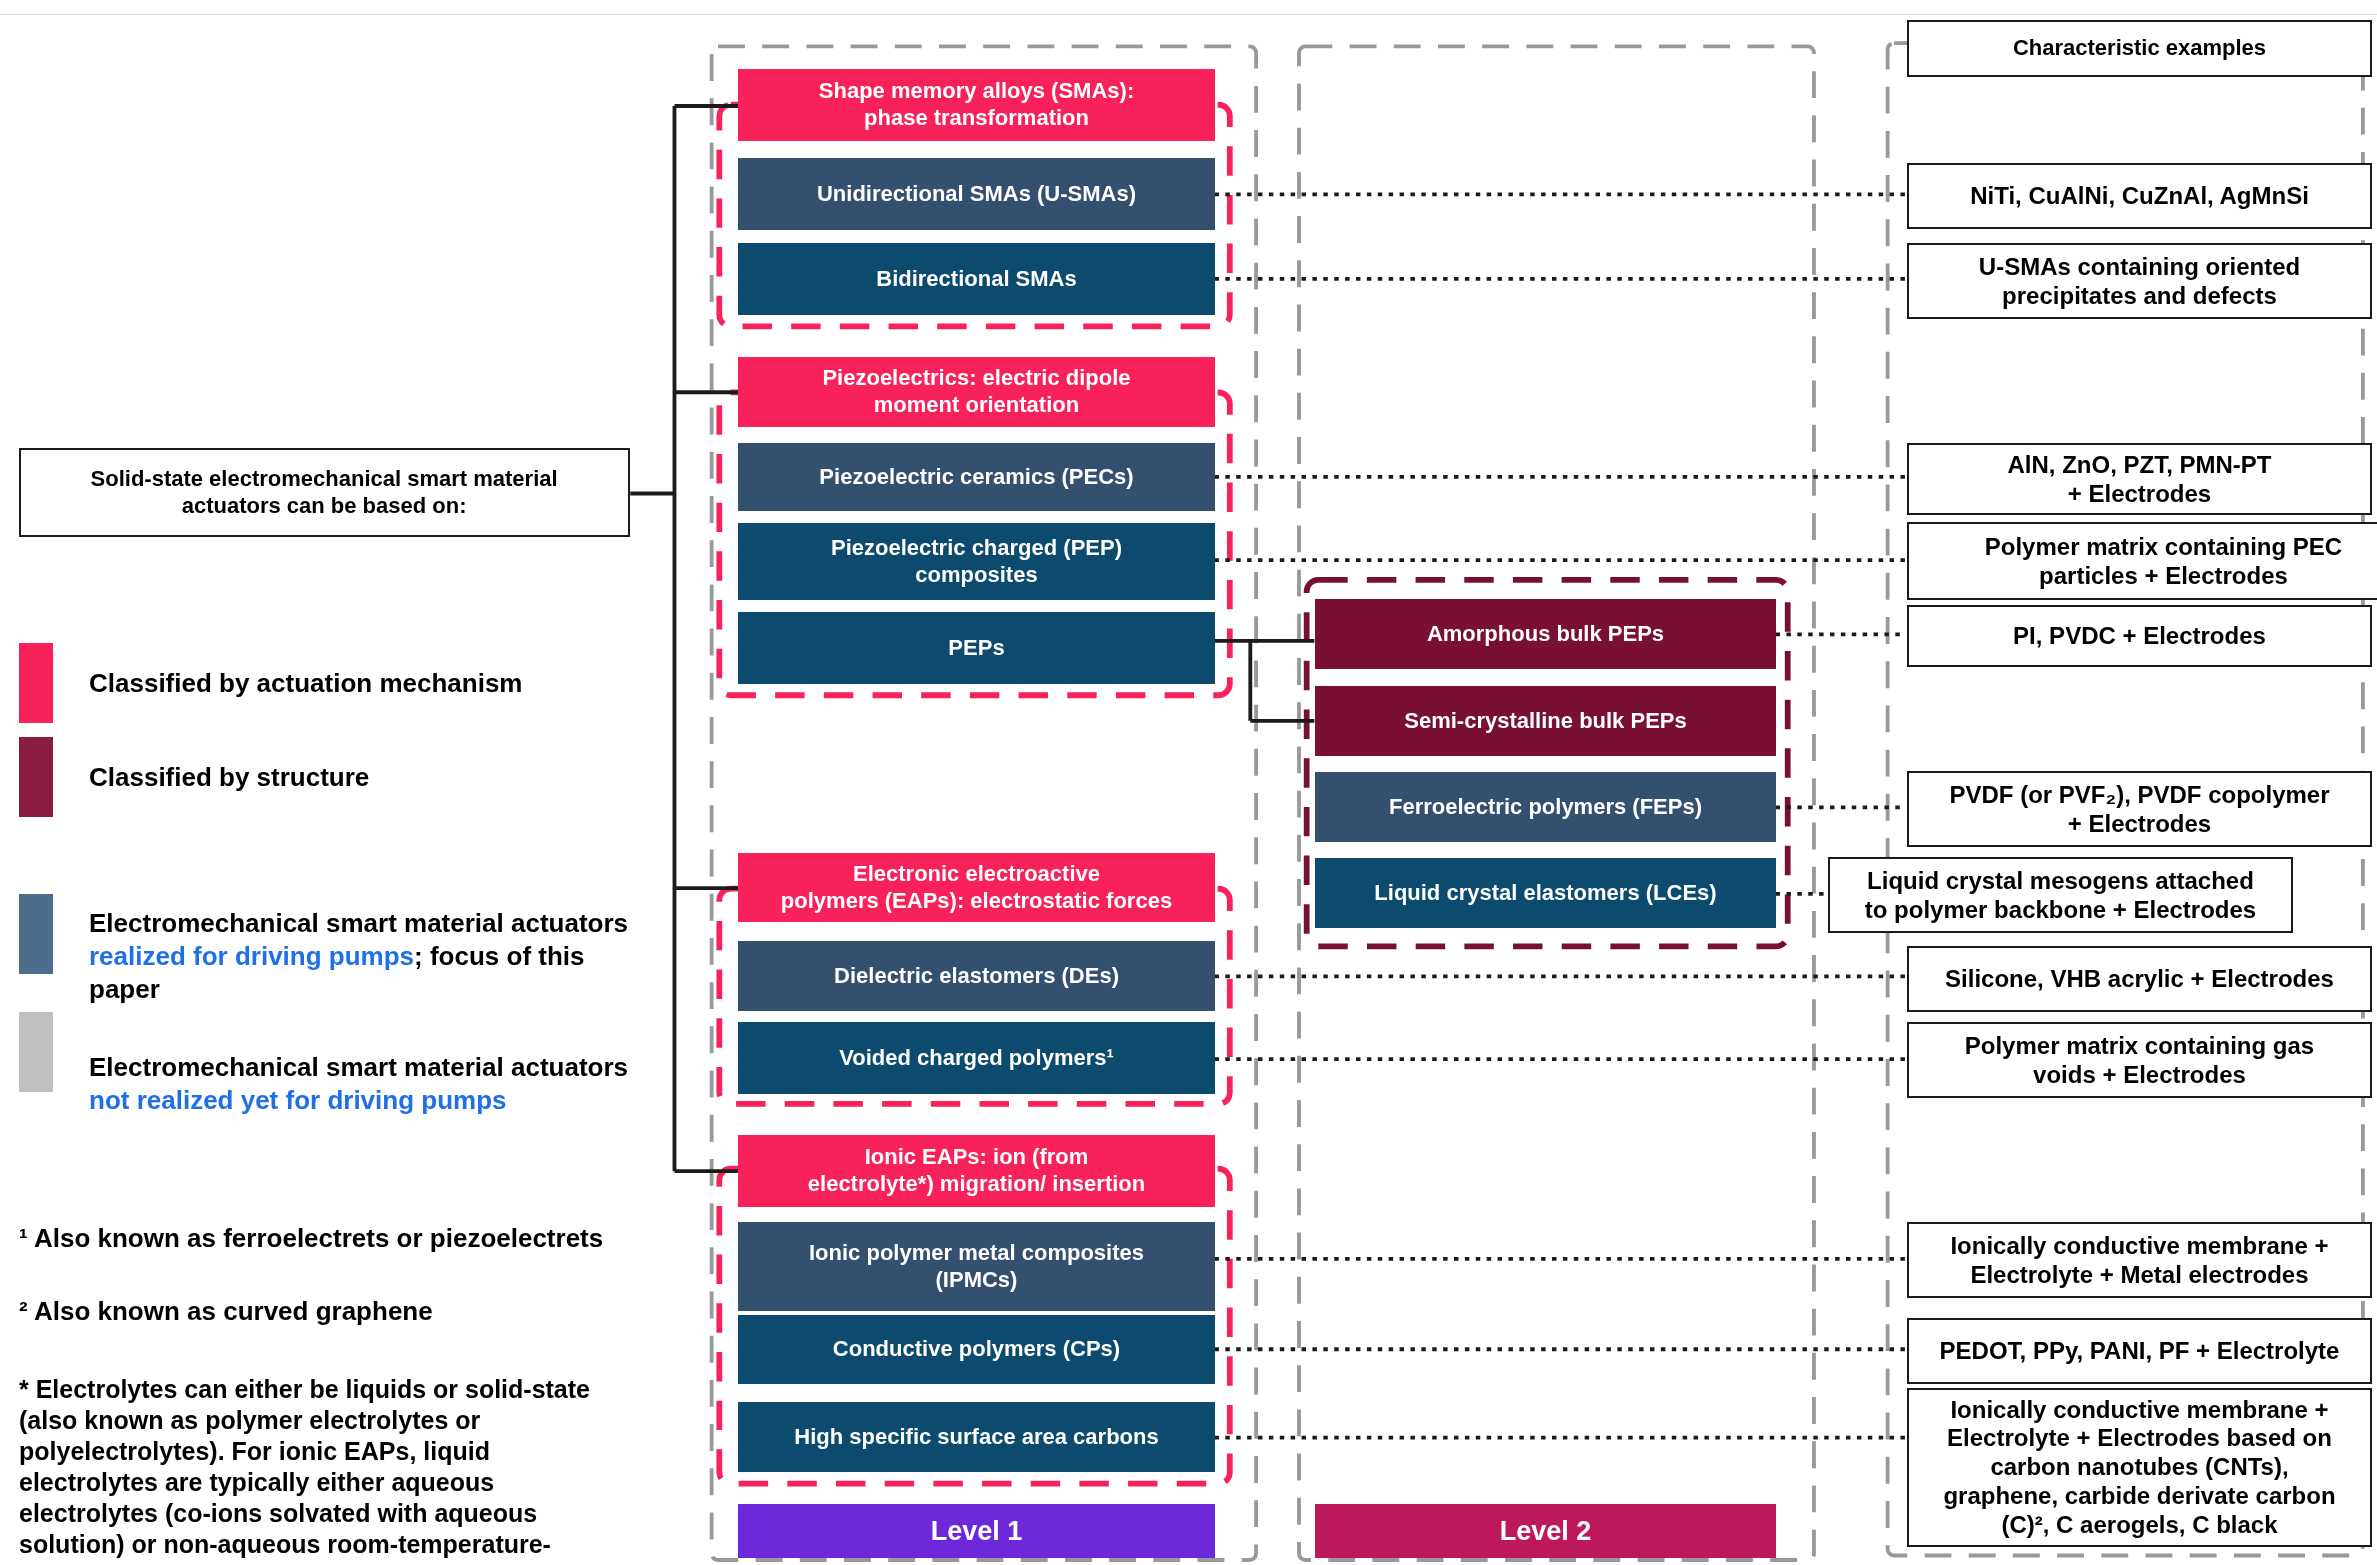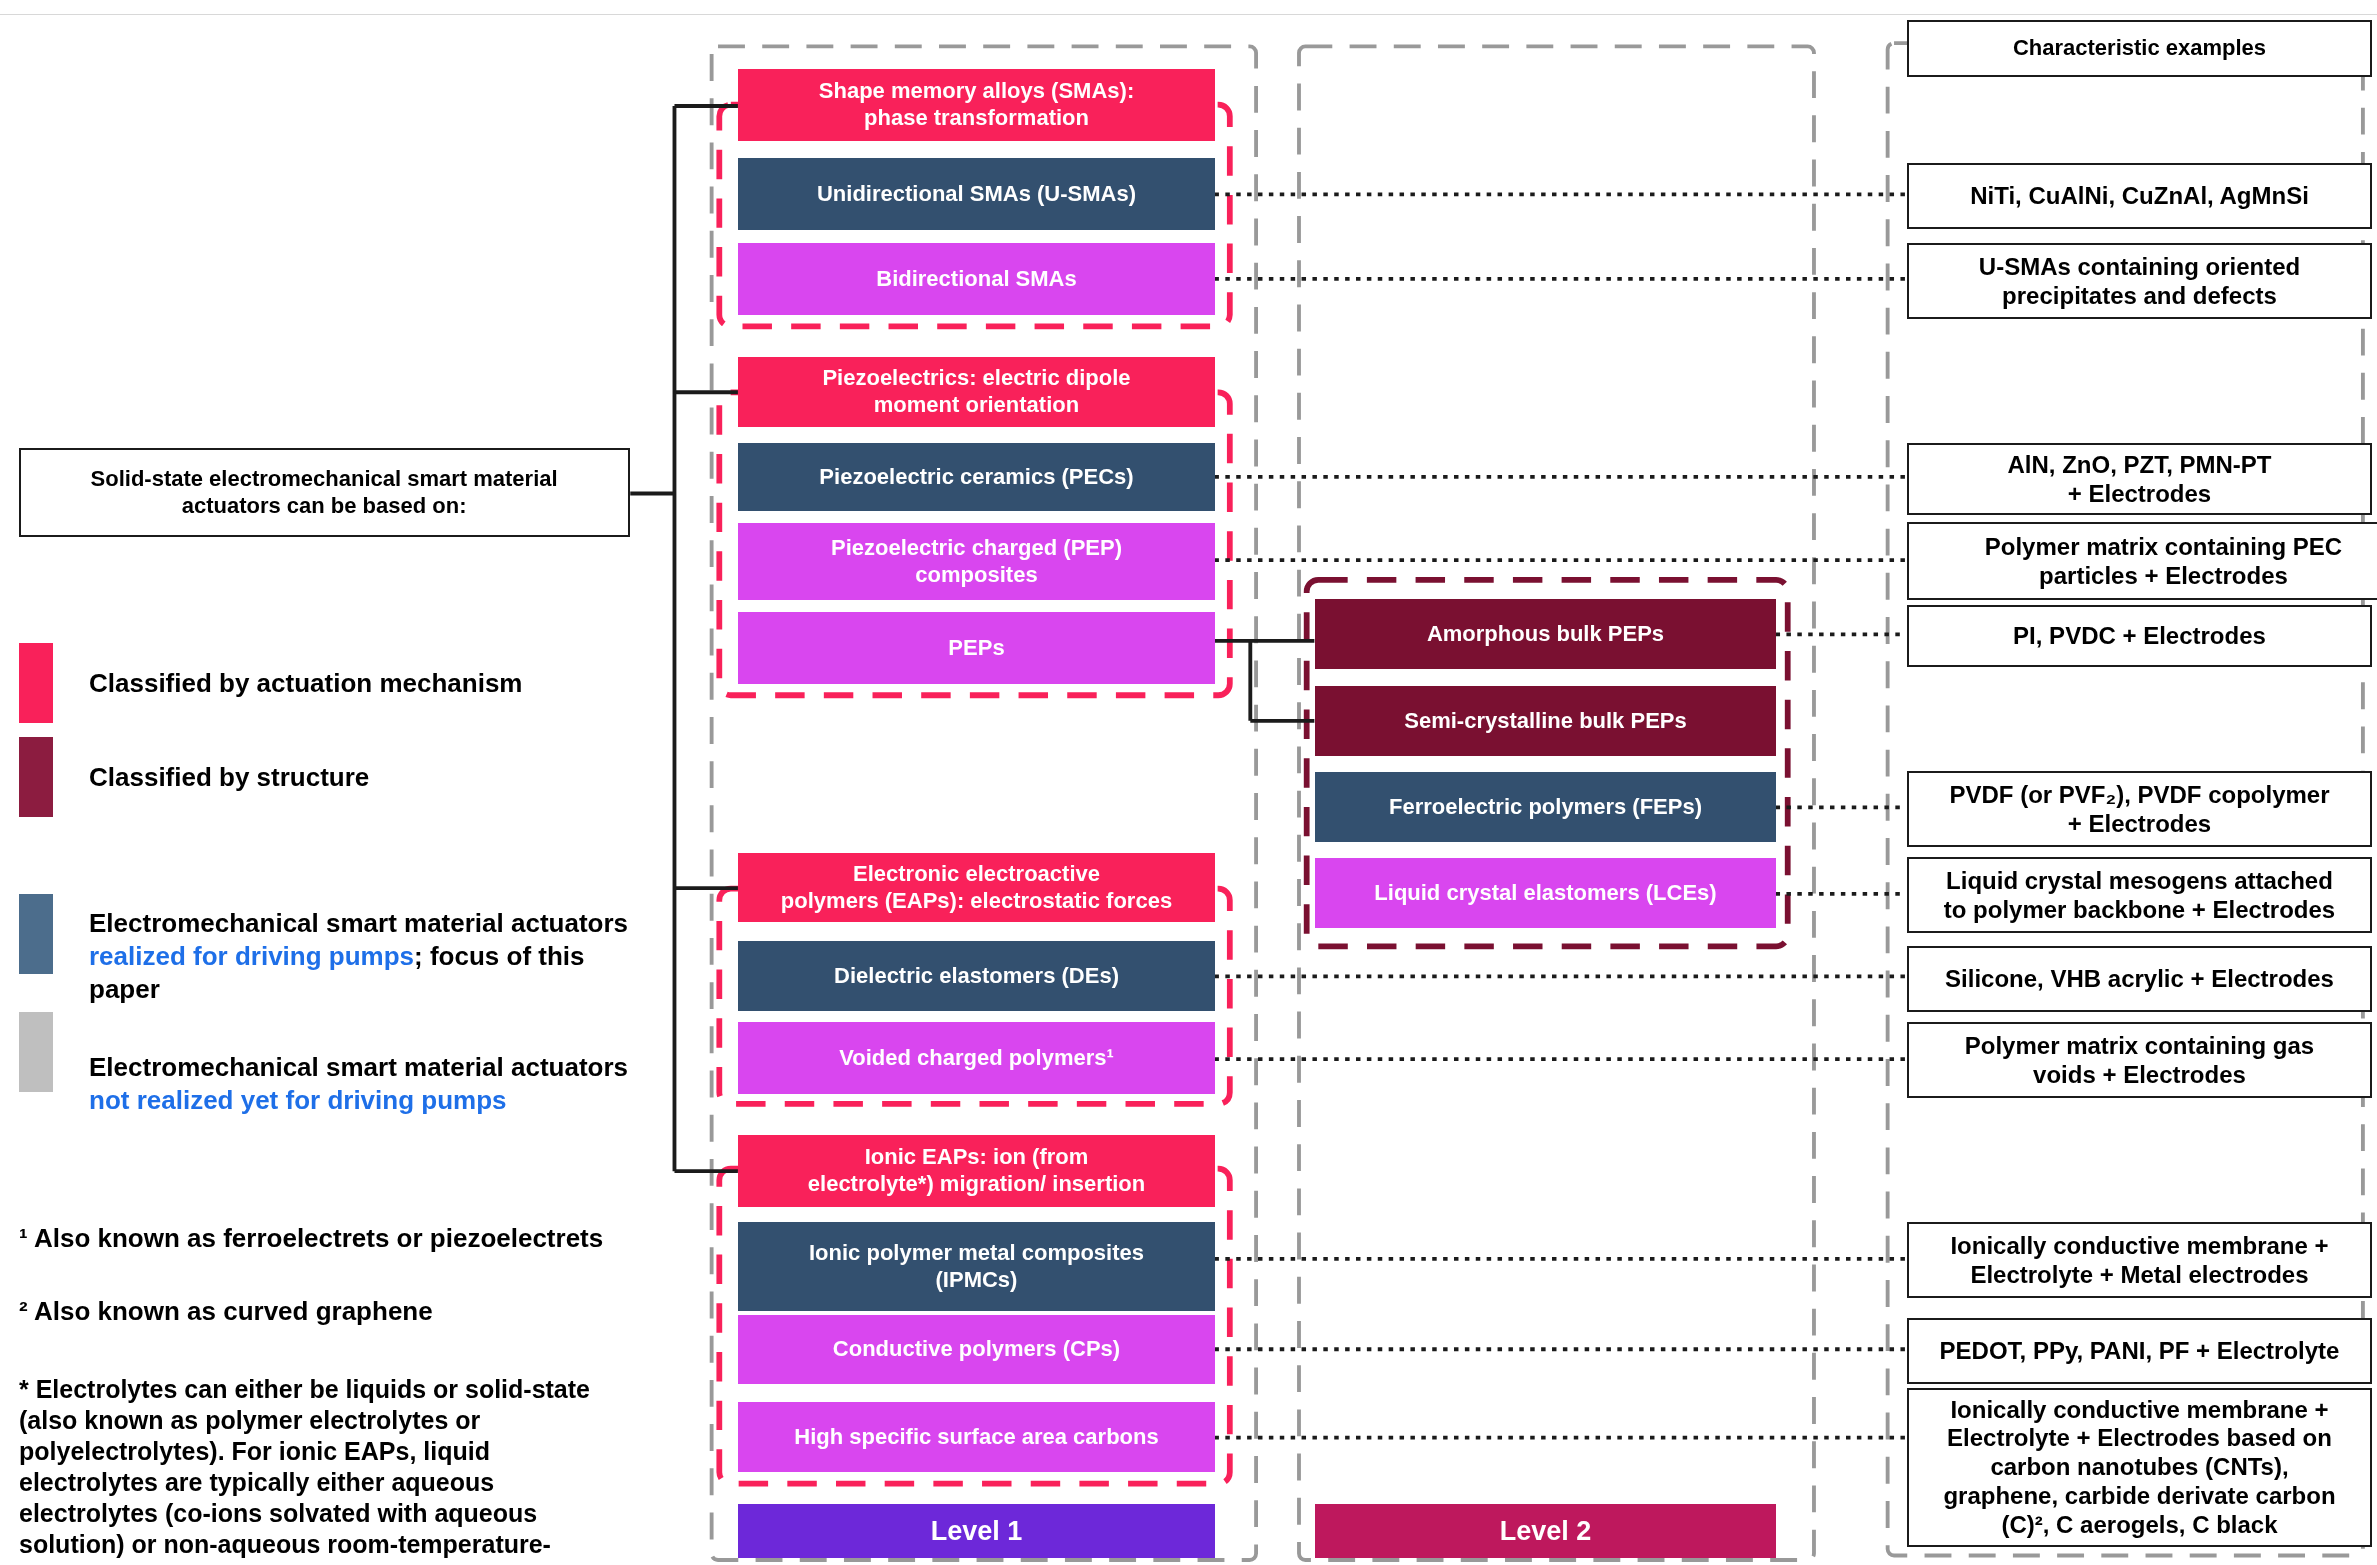--- a/index.html
+++ b/index.html
@@ -3,21 +3,21 @@
 <meta charset="utf-8">
 <style>
   html,body{margin:0;padding:0;background:#ffffff;}
   body{width:2377px;height:1566px;position:relative;overflow:hidden;
        font-family:"Liberation Sans",sans-serif;font-weight:bold;}
   svg.wires{position:absolute;left:0;top:0;z-index:1;}
   .box{position:absolute;z-index:2;display:flex;align-items:center;justify-content:center;
        text-align:center;white-space:pre-line;font-weight:bold;line-height:1.22;}
   .pinkb{background:#F9215A;color:#ffffff;}
   .blueb{background:#33506F;color:#ffffff;}
-  .grayb{background:#d946ef;color:#ffffff;}
+  .grayb{background:#0c4a6e;color:#ffffff;}
   .maroonb{background:#7A1031;color:#ffffff;}
   .whiteb{background:#ffffff;border:2.6px solid #1b1b1b;color:#000000;}
   .lvl1b{background:#6d28d9;color:#ffffff;}
   .lvl2b{background:#be185d;color:#ffffff;}
   .f40{font-size:22px;}
   .f38{font-size:24px;}
   .f42{font-size:27px;}
   .legend-swatch{position:absolute;z-index:2;width:34px;}
   .legend-label{position:absolute;z-index:2;left:89px;color:#000;font-size:26px;
                 line-height:33px;white-space:pre-line;display:flex;flex-direction:column;justify-content:center;}
@@ -200,21 +200,21 @@
   <span>Polymer matrix containing PEC
 particles + Electrodes</span>
 </div>
 <div class="box whiteb f38" style="left:1907px;top:605px;width:461px;height:58px;">
   <span>PI, PVDC + Electrodes</span>
 </div>
 <div class="box whiteb f38" style="left:1907px;top:771px;width:461px;height:72px;text-align:center;">
   <span>PVDF (or PVF₂), PVDF copolymer
 + Electrodes</span>
 </div>
-<div class="box whiteb f38" style="left:1907px;top:857px;width:461px;height:72px;">
+<div class="box whiteb f38" style="left:1828px;top:857px;width:461px;height:72px;">
   <span>Liquid crystal mesogens attached
 to polymer backbone + Electrodes</span>
 </div>
 <div class="box whiteb f38" style="left:1907px;top:946px;width:461px;height:62px;">
   <span>Silicone, VHB acrylic + Electrodes</span>
 </div>
 <div class="box whiteb f38" style="left:1907px;top:1022px;width:461px;height:72px;">
   <span>Polymer matrix containing gas
 voids + Electrodes</span>
 </div>

